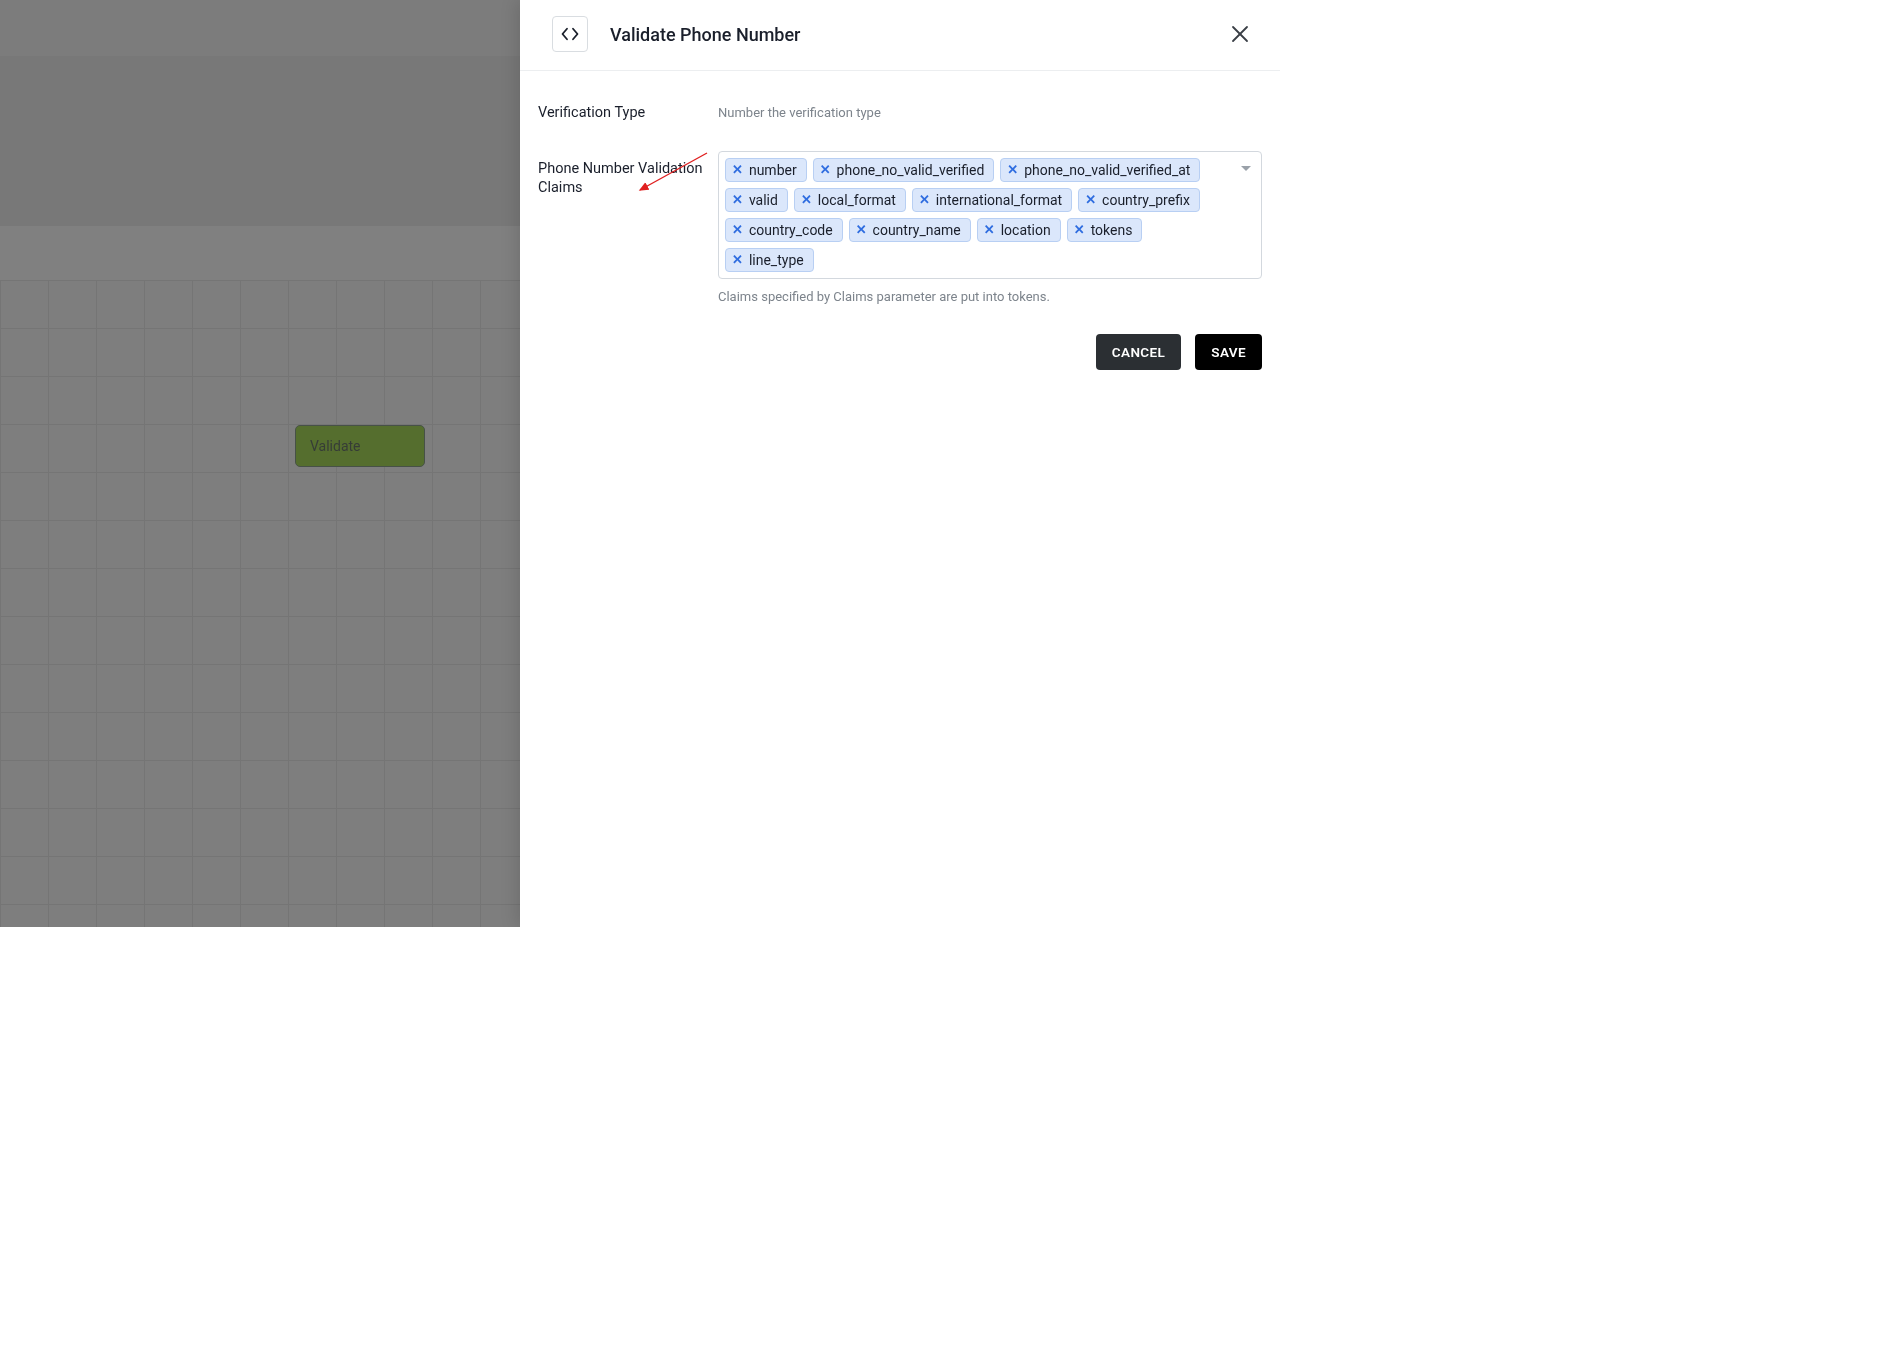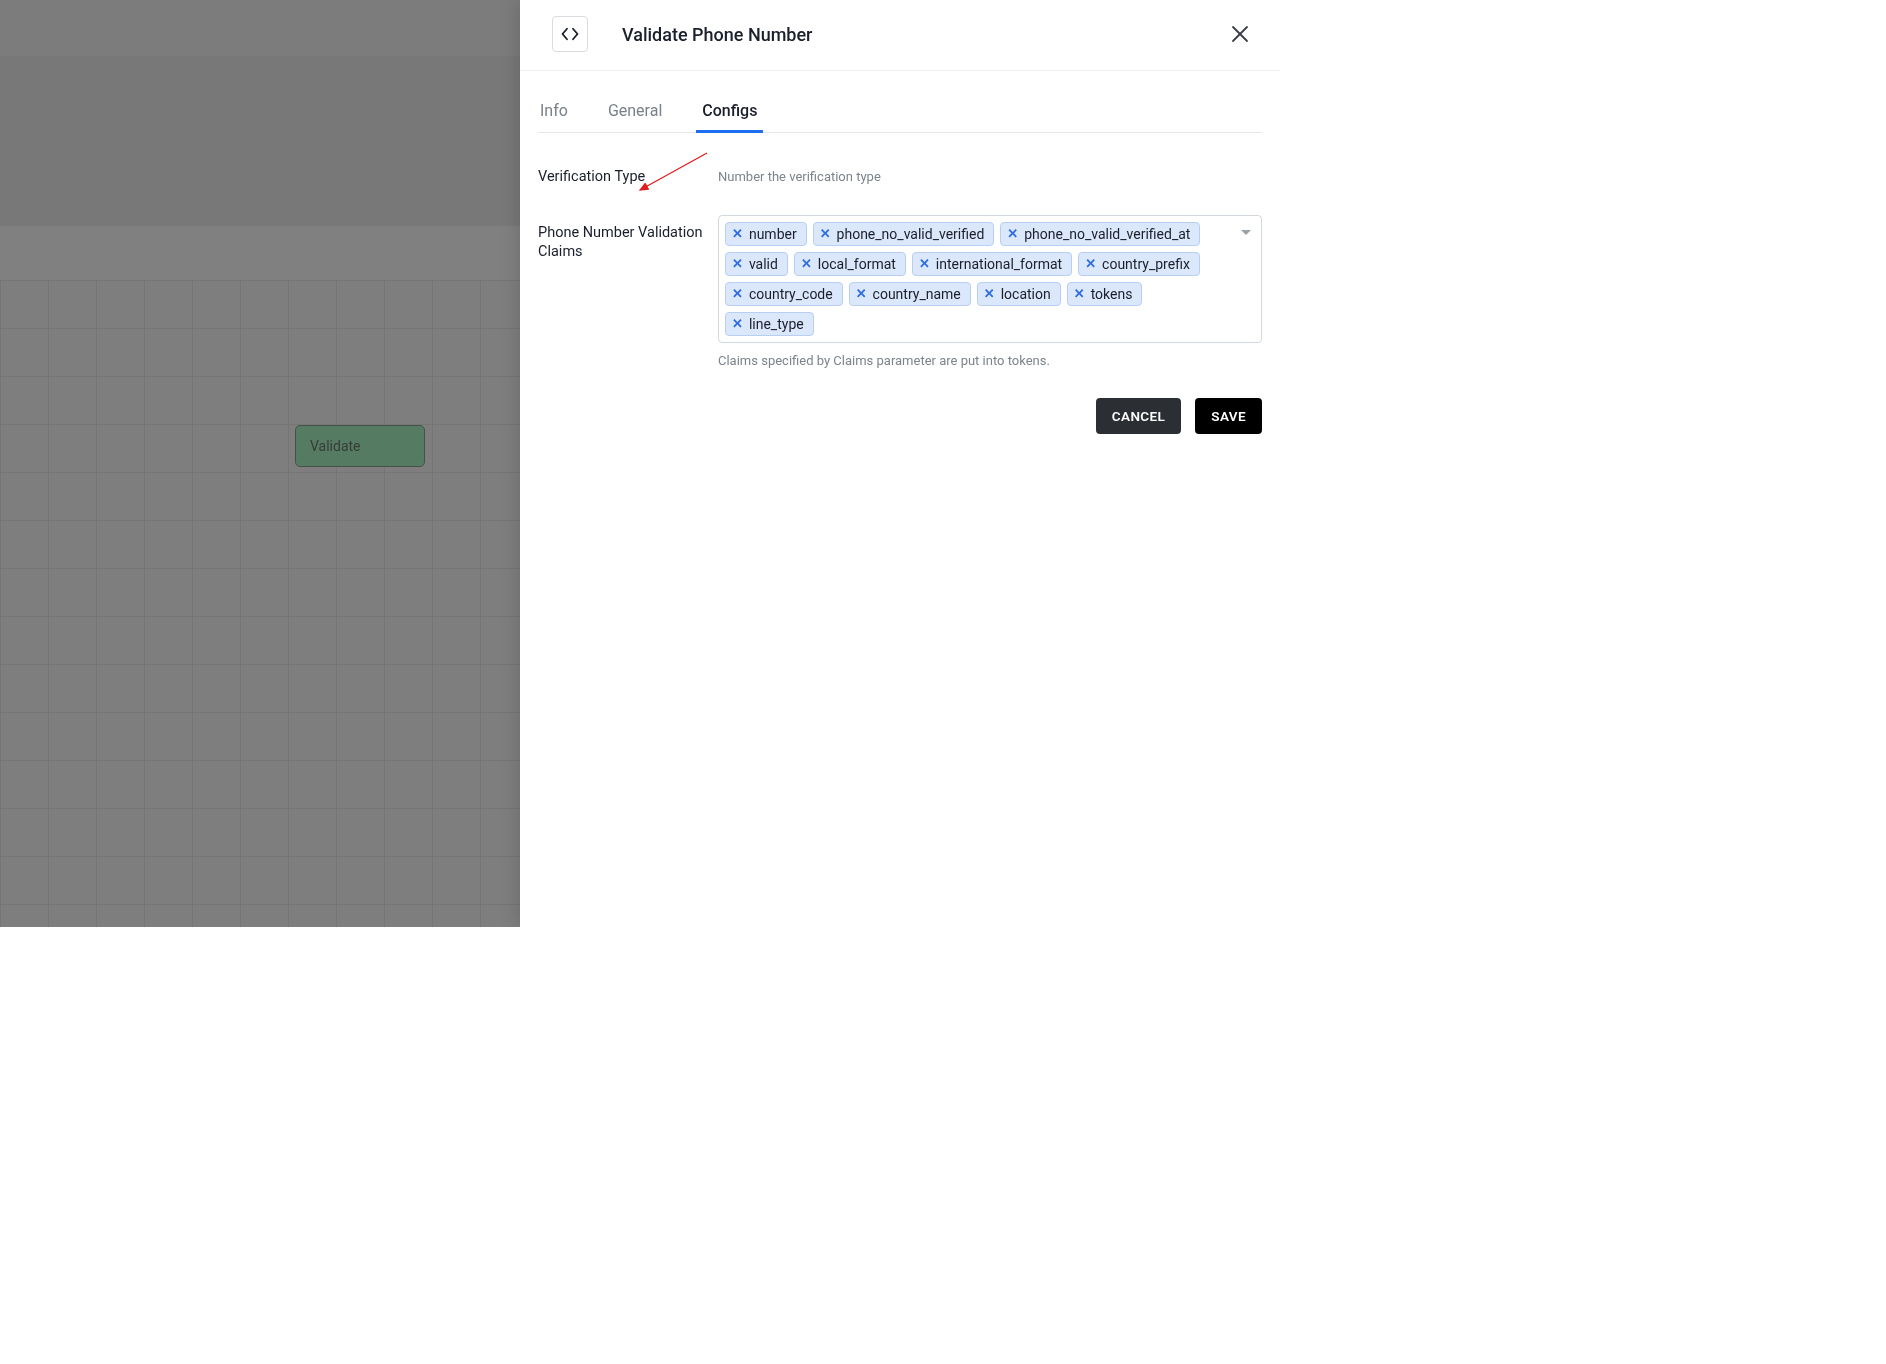--- a/index.html
+++ b/index.html
@@ -50,21 +50,21 @@
     background-color: #fafafa;
   }
   .bg-node {
     position: absolute;
     left: 295px;
     top: 425px;
     width: 130px;
     height: 42px;
     border: 1px solid #5d7a5d;
     border-radius: 5px;
-    background: #86efac;
+    background: #84cc16;
     display: flex;
     align-items: center;
     justify-content: flex-start;
     padding-left: 14px;
     color: #2c3e2c;
     font-size: 14px;
     overflow: hidden;
     white-space: nowrap;
   }
 
@@ -78,21 +78,20 @@
     z-index: 10;
     display: flex;
     flex-direction: column;
   }
 
   .panel-header {
     display: flex;
     align-items: center;
     padding: 16px 28px 18px 32px;
     border-bottom: 1px solid #eceef0;
-    gap: 12px;
   }
   .header-icon-box {
     width: 36px; height: 36px;
     border: 1px solid #d9dde1;
     border-radius: 4px;
     display: flex;
     align-items: center;
     justify-content: center;
     margin-right: 22px;
   }
@@ -280,25 +279,20 @@
     <button class="close-btn" aria-label="Close">
       <svg viewBox="0 0 18 18" stroke="#3a3f46" stroke-width="1.8" stroke-linecap="round">
         <line x1="2" y1="2" x2="16" y2="16"></line>
         <line x1="16" y1="2" x2="2" y2="16"></line>
       </svg>
     </button>
   </div>
 
   <div class="panel-body">
 
-    <div class="tabs">
-      <button class="tab">Info</button>
-      <button class="tab">General</button>
-      <button class="tab active">Configs</button>
-    </div>
 
     <div class="form-row">
       <div class="form-label">Verification Type</div>
       <div class="form-control-col">
         <div class="helper-text">Number the verification type</div>
       </div>
     </div>
 
     <div class="form-row">
       <div class="form-label">Phone Number Validation Claims</div>

